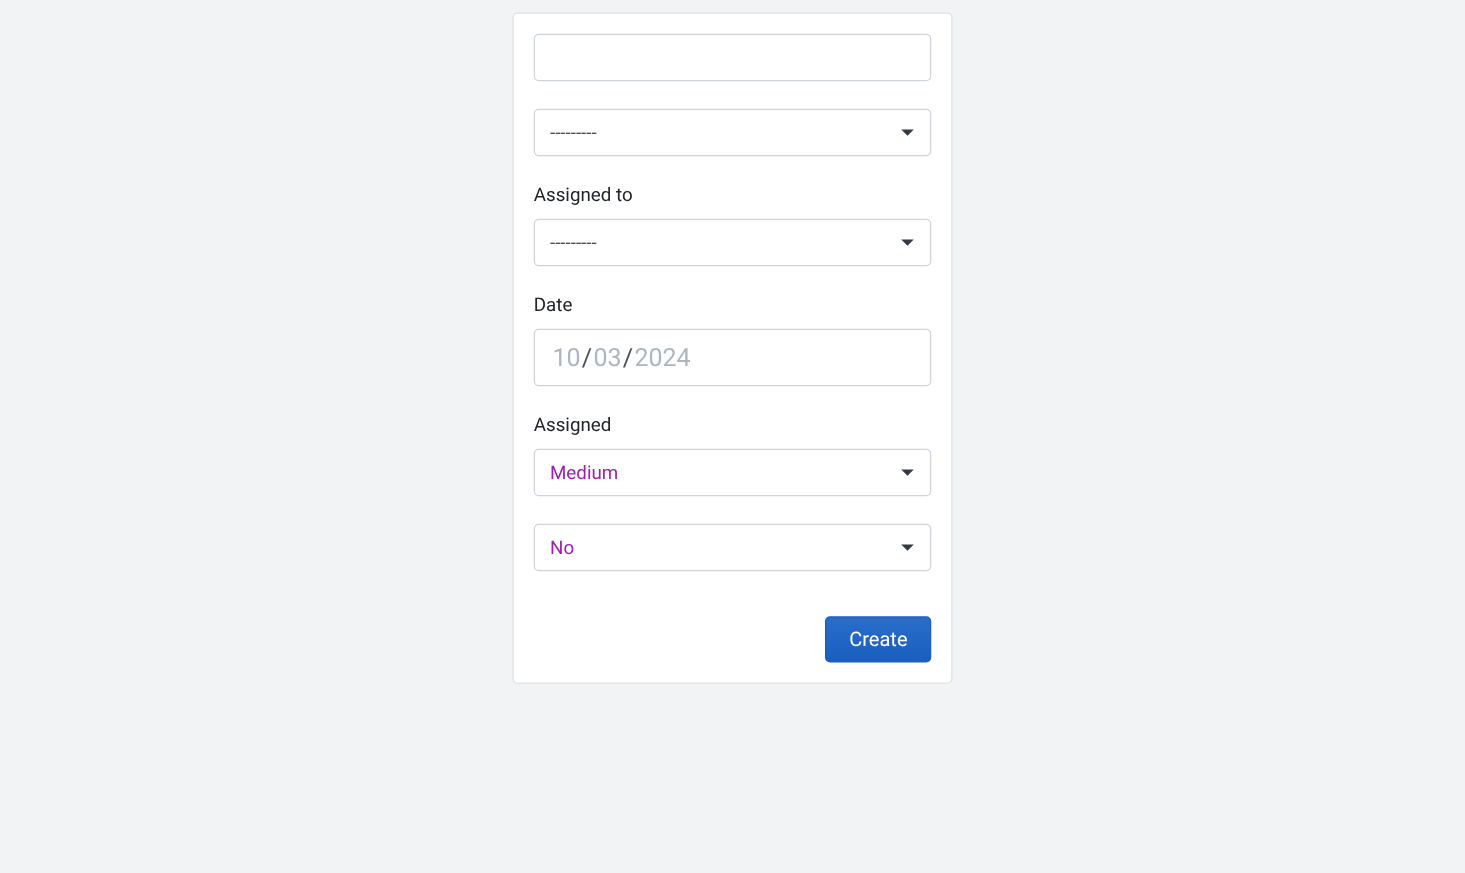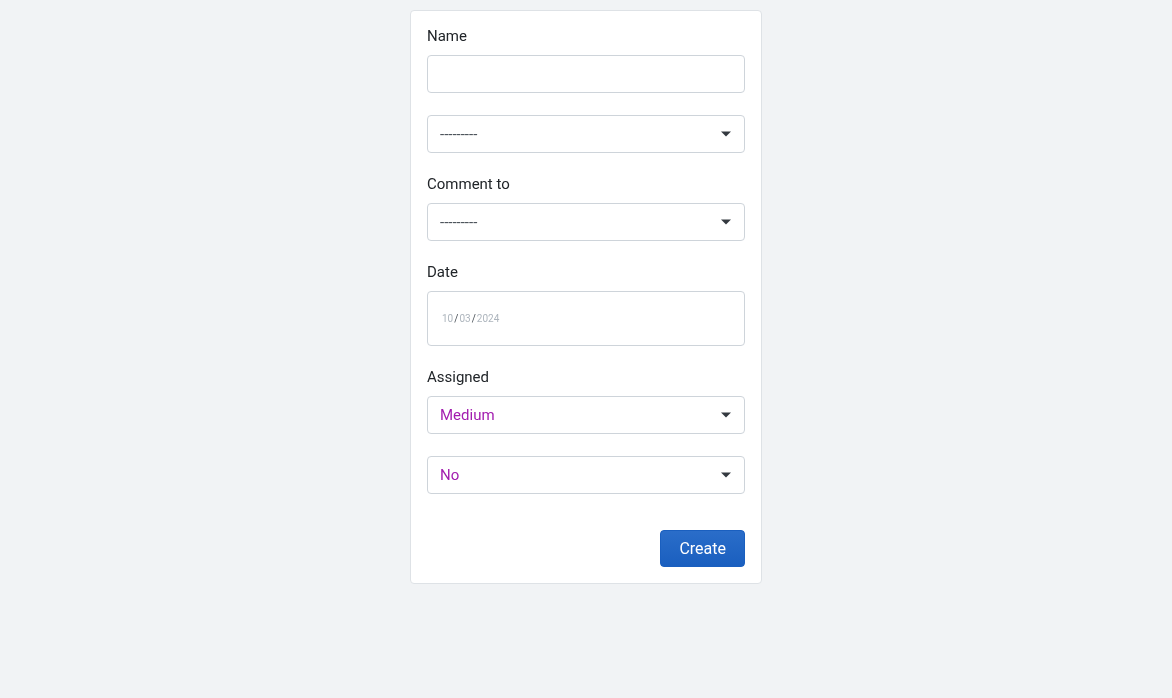--- a/index.html
+++ b/index.html
@@ -69,25 +69,25 @@
       height: 0;
       border-left: 5px solid transparent;
       border-right: 5px solid transparent;
       border-top: 5px solid #343a40;
     }
     .date-input {
       width: 100%;
       min-height: 44px;
       border: 1px solid #ced4da;
       border-radius: 4px;
-      padding: 21px 14px;
-      font-size: 10px;
+      padding: 10px 14px;
+      font-size: 20px;
       background-color: #fff;
       display: flex;
-      align-items: flex-start;
+      align-items: flex-end;
       cursor: text;
     }
     .date-part {
       color: #adb5bd;
     }
     .date-sep {
       color: #495057;
       padding: 0 1px;
     }
     .form-actions {
@@ -109,35 +109,34 @@
     .placeholder-option {
       color: #495057;
     }
   </style>
 </head>
 <body>
 
 <div class="form-card">
 
   <div class="form-group">
-    <label class="form-label">Name</label>
     <input type="text" class="form-control" value="" style="">
   </div>
 
   <div class="form-group">
     <div class="select-wrapper">
       <select class="form-control placeholder-option">
         <option>---------</option>
       </select>
       <span class="select-caret"></span>
     </div>
   </div>
 
   <div class="form-group">
-    <label class="form-label">Comment to</label>
+    <label class="form-label">Assigned to</label>
     <div class="select-wrapper">
       <select class="form-control placeholder-option">
         <option>---------</option>
       </select>
       <span class="select-caret"></span>
     </div>
   </div>
 
   <div class="form-group">
     <label class="form-label">Date</label>

